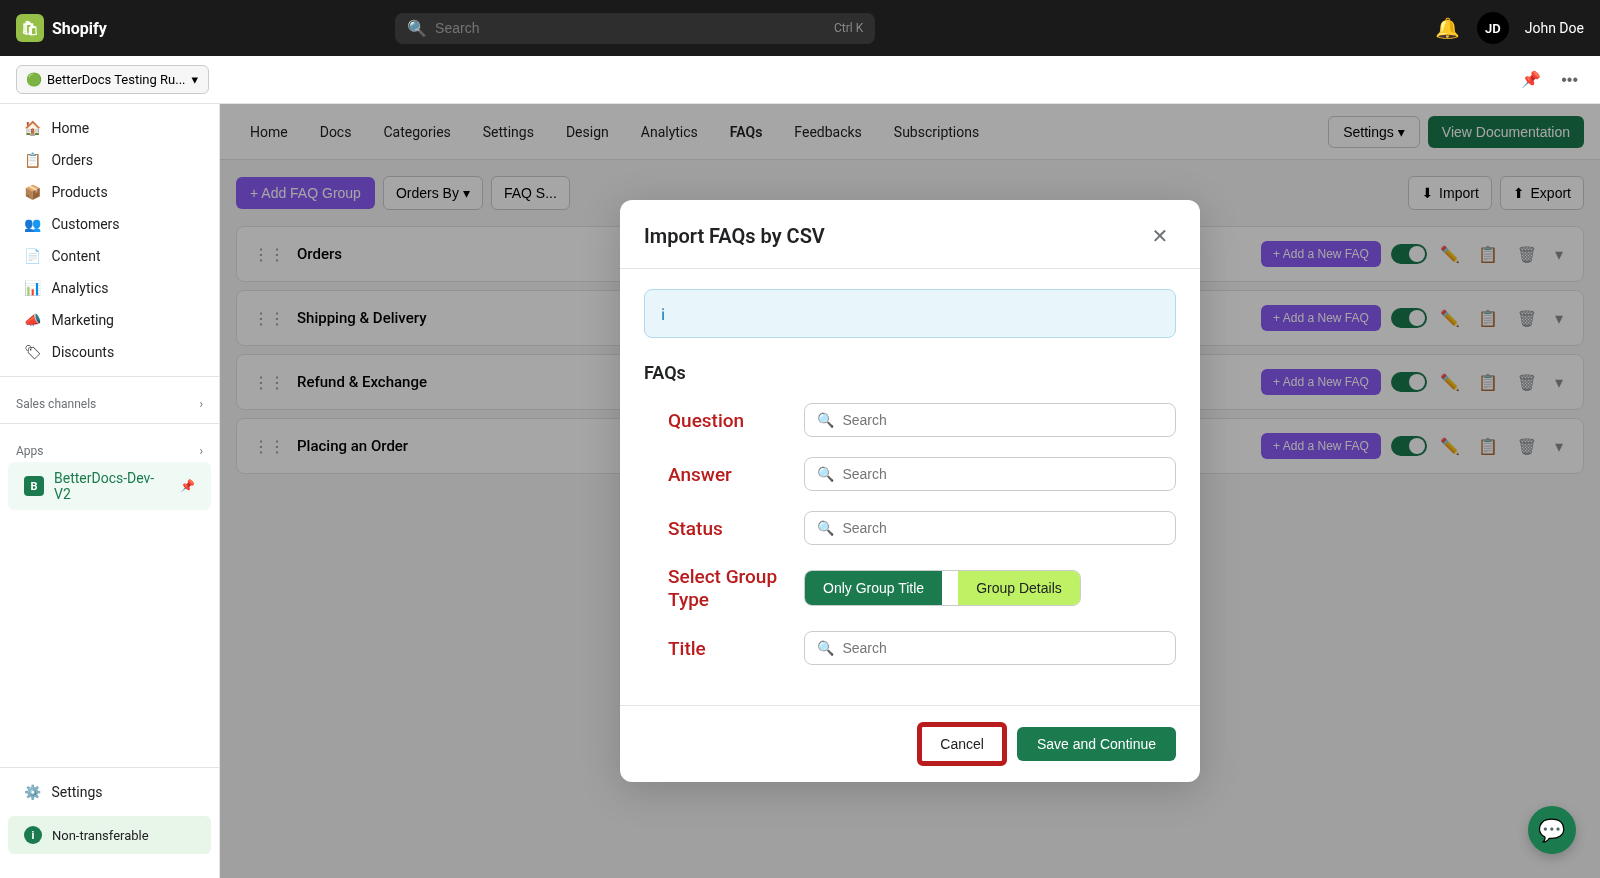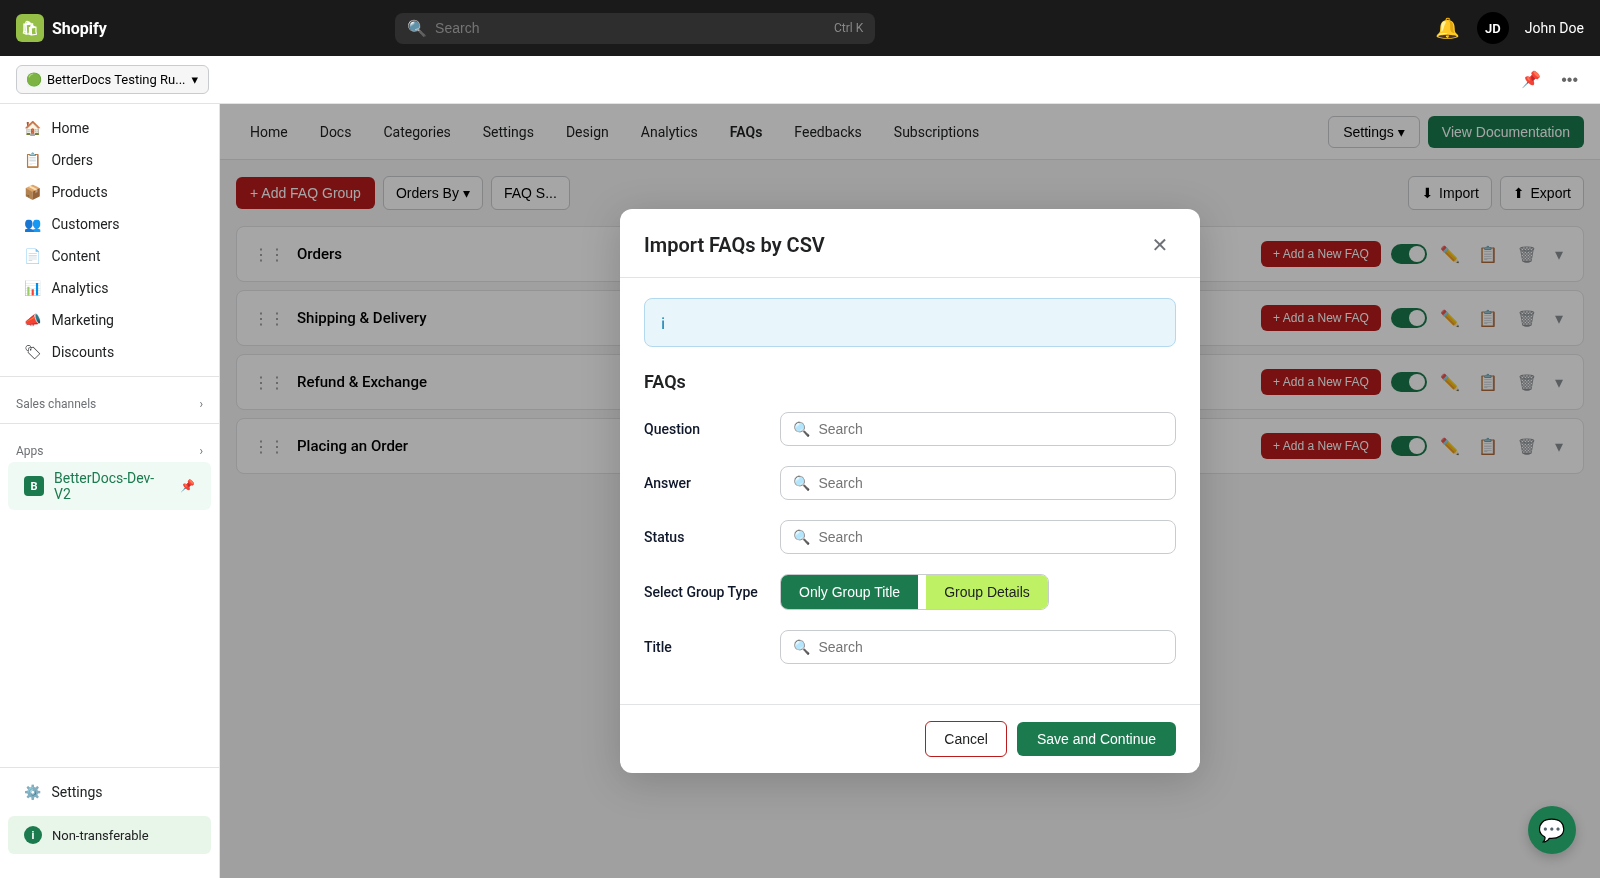--- a/index.html
+++ b/index.html
@@ -110,21 +110,21 @@
     .nav-btn-docs {
       padding: 7px 14px; border-radius: 6px; background: #1b7a4e;
       color: #fff; font-size: 14px; cursor: pointer; border: none;
     }
 
     
     .faq-toolbar {
       display: flex; align-items: center; padding: 16px; gap: 8px; background: #f6f6f7; flex-shrink: 0;
     }
     .btn-add-group {
-      background: #b91c1c; color: #fff; border: none; border-radius: 6px;
+      background: #8b5cf6; color: #fff; border: none; border-radius: 6px;
       padding: 8px 14px; font-size: 14px; cursor: pointer; display: flex; align-items: center; gap: 6px;
     }
     .btn-order-by {
       background: #fff; border: 1px solid #c9cccf; border-radius: 6px;
       padding: 8px 12px; font-size: 14px; cursor: pointer; display: flex; align-items: center; gap: 4px;
     }
     .faq-tab {
       background: #fff; border: 1px solid #c9cccf; border-radius: 6px;
       padding: 8px 12px; font-size: 14px; cursor: pointer;
     }
@@ -182,42 +182,42 @@
       padding: 12px 16px; display: flex; align-items: flex-start; gap: 10px;
       margin-bottom: 24px; font-size: 14px; color: #202223;
     }
     .info-banner-icon { color: #0077aa; font-size: 16px; flex-shrink: 0; margin-top: 1px; }
 
     .section-title { font-size: 18px; font-weight: 600; color: #202223; margin-bottom: 20px; }
 
     .form-row {
       display: flex; align-items: center; margin-bottom: 20px; gap: 16px;
     }
-    .form-label { width: 120px; font-size: 14px; font-weight: 500; color: #0f172a; flex-shrink: 0; }
+    .form-label { width: 120px; font-size: 19px; font-weight: 500; color: #b91c1c; flex-shrink: 0; margin-left: 24px; }
     .search-field {
       flex: 1; display: flex; align-items: center; gap: 8px;
       border: 1px solid #c9cccf; border-radius: 8px; padding: 8px 12px; background: #fff;
     }
     .search-field input {
       border: none; outline: none; font-size: 14px; color: #6d7175; flex: 1; background: transparent;
     }
     .search-field-icon { color: #8c9196; font-size: 14px; }
 
-    .group-type-btns { display: flex; gap: 8px; border-radius: 8px; overflow: hidden; border: 1px solid #c9cccf; }
+    .group-type-btns { display: flex; gap: 16px; border-radius: 8px; overflow: hidden; border: 1px solid #c9cccf; }
     .group-type-btn {
       padding: 9px 18px; font-size: 14px; cursor: pointer; border: none; background: #bef264; color: #202223;
     }
     .group-type-btn.active { background: #1b7a4e; color: #fff; }
 
     .modal-footer {
       display: flex; align-items: center; justify-content: flex-end; gap: 10px;
       padding: 16px 24px; border-top: 1px solid #e1e3e5;
     }
     .btn-cancel {
-      padding: 9px 18px; border: 1px solid #b91c1c; border-radius: 6px;
+      padding: 9px 18px; border: 5px solid #b91c1c; border-radius: 6px;
       background: #fff; font-size: 14px; cursor: pointer; color: #202223;
     }
     .btn-save {
       padding: 9px 20px; background: #1b7a4e; color: #fff; border: none;
       border-radius: 6px; font-size: 14px; cursor: pointer; font-weight: 500;
     }
 
     
     .chat-bubble {
       position: fixed; bottom: 24px; right: 24px; width: 48px; height: 48px;

